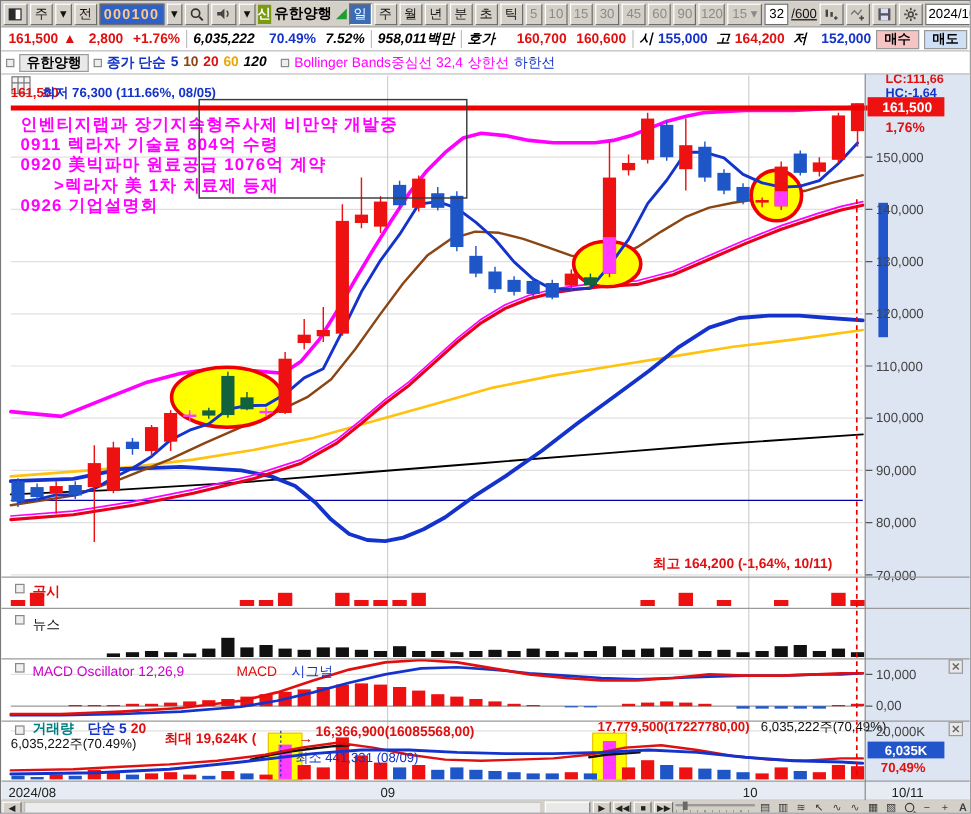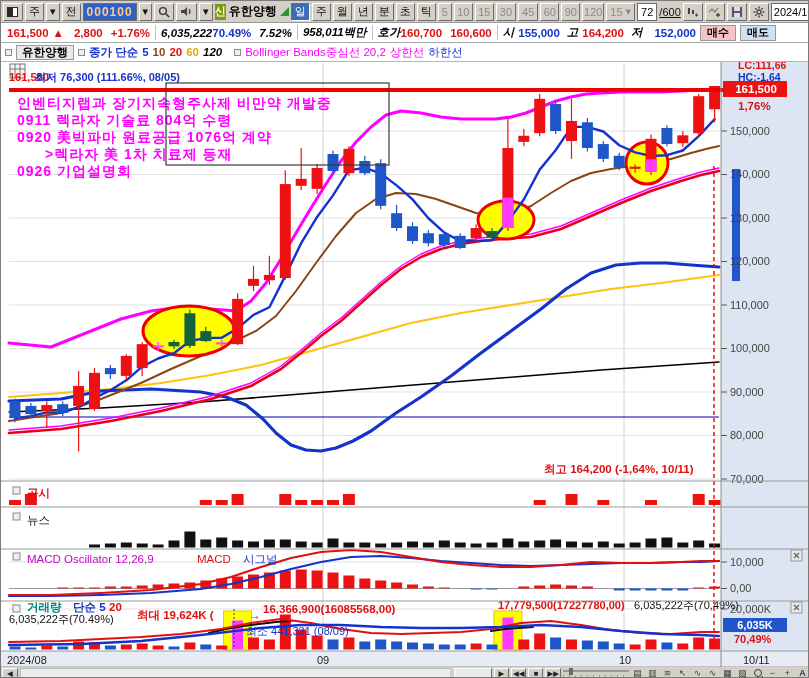--- a/index.html
+++ b/index.html
@@ -123,21 +123,21 @@
         <span>60</span>
       </div>
     <div class="btn dis" style="width:19px">
         <span>90</span>
       </div>
     <div class="btn dis" style="width:22px">
         <span>120</span>
       </div>
     <div class="btn dis" style="width:30px"><span>15</span>&nbsp;▾</div>
     <div class="numbox">
-        <span>72</span>
+        <span>32</span>
       </div>
     <div class="lbl"><span>/600</span></div>
     <div class="btn" style="width:20px">
       <svg width="12" height="12" viewBox="0 0 12 12">
           <rect x="1" y="2" width="2" height="6" fill="#444"></rect>
           <rect x="5" y="4" width="2" height="4" fill="#444"></rect>
           <path d="M8 9 l3 0 M9.5 7.5 l0 3" stroke="#444" stroke-width="1.2"></path>
         </svg>
     </div>
     <div class="btn" style="width:20px">
@@ -174,27 +174,27 @@
   </div>
 
   <div class="ibar">
     <span style="width:6px"></span>
     <span class="red"><span>161,500</span></span>
     <span class="red" style="margin-left:4px"><span>▲</span></span>
     <span class="red" style="margin-left:10px"><span>2,800</span></span>
     <span class="red" style="margin-left:8px"><span>+1.76%</span></span>
     <span class="sep"></span>
     <span class="blk"><span>6,035,222</span></span>
-    <span class="blu" style="margin-left:0"><span>70.49%</span></span>
+    <span class="blu" style="margin-left:12px"><span>70.49%</span></span>
     <span class="blk" style="margin-left:8px"><span>7.52%</span></span>
     <span class="sep"></span>
     <span class="blk"><span>958,011백만</span></span>
     <span class="sep"></span>
     <span class="blk"><span>호가</span></span>
-    <span class="red" style="margin-left:0"><span>160,700</span></span>
+    <span class="red" style="margin-left:18px"><span>160,700</span></span>
     <span class="red" style="margin-left:8px"><span>160,600</span></span>
     <span class="sep"></span>
     <span class="blk"><span>시</span></span>
     <span class="blu" style="margin-left:4px"><span>155,000</span></span>
     <span class="blk" style="margin-left:7px"><span>고</span></span>
     <span class="red" style="margin-left:4px"><span>164,200</span></span>
     <span class="blk" style="margin-left:7px"><span>저</span></span>
     <span class="blu" style="margin-left:12px"><span>152,000</span></span>
     <span class="buybtn">
         <span>매수</span>
@@ -210,21 +210,21 @@
         <span>유한양행</span>
       </span>
     <span class="sq"></span>
     <span class="blu" style="font-weight:bold"><span>종가 단순</span></span>
     <span class="blu" style="font-weight:bold"><span>5</span></span>
     <span class="brn" style="font-weight:bold"><span>10</span></span>
     <span class="red" style="font-weight:bold"><span>20</span></span>
     <span class="gld" style="font-weight:bold"><span>60</span></span>
     <span class="blk" style="font-weight:bold"><span>120</span></span>
     <span class="sq" style="margin-left:8px"></span>
-    <span class="mag"><span>Bollinger Bands중심선 20,2</span></span>
+    <span class="mag"><span>Bollinger Bands중심선 32,4</span></span>
     <span class="mag"><span>상한선</span></span>
     <span class="blu"><span>하한선</span></span>
   </div>
 
   <svg id="chart" width="809" height="606" style="position:absolute;top:60px;left:0">
     <g transform="translate(0,-60)">
       <g id="g-bg">
           <rect x="0" y="60" width="809" height="606" fill="#ffffff"></rect>
           <rect x="720" y="60" width="89" height="590" fill="#dce5f1"></rect>
           <rect x="0" y="650" width="809" height="16" fill="#e7ebf3"></rect>

